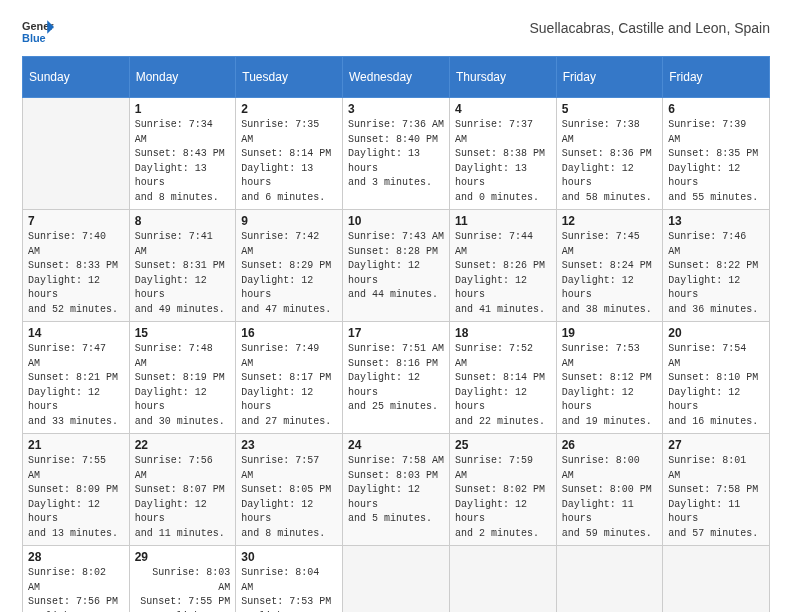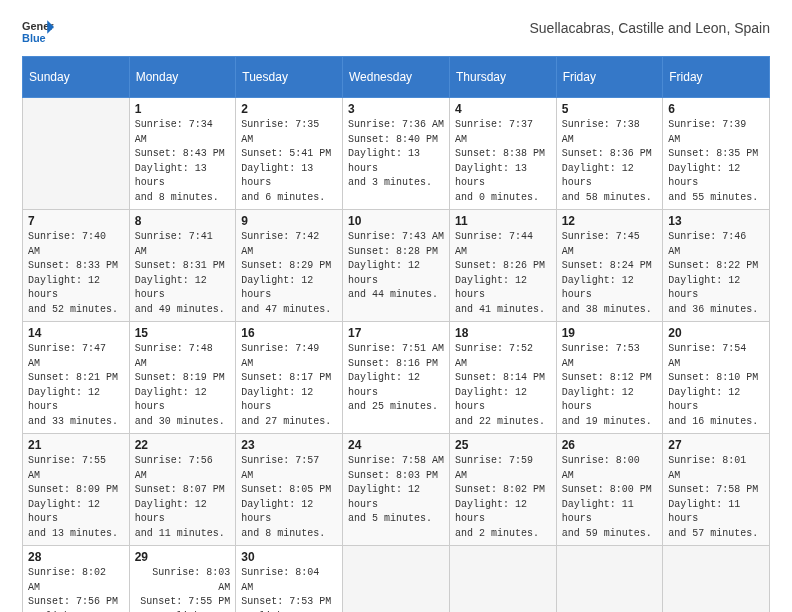--- a/index.html
+++ b/index.html
@@ -121,21 +121,21 @@
           <td>
             <div class="day-num">1</div>
             <div class="day-info" style="white-space: pre-line;">Sunrise: 7:34 AM
 Sunset: 8:43 PM
 Daylight: 13 hours
 and 8 minutes.</div>
           </td>
           <td>
             <div class="day-num">2</div>
             <div class="day-info" style="white-space: pre-line;">Sunrise: 7:35 AM
-Sunset: 5:41 PM
+Sunset: 8:14 PM
 Daylight: 13 hours
 and 6 minutes.</div>
           </td>
           <td>
             <div class="day-num">3</div>
             <div class="day-info" style="white-space: pre-line;">Sunrise: 7:36 AM
 Sunset: 8:40 PM
 Daylight: 13 hours
 and 3 minutes.</div>
           </td>

